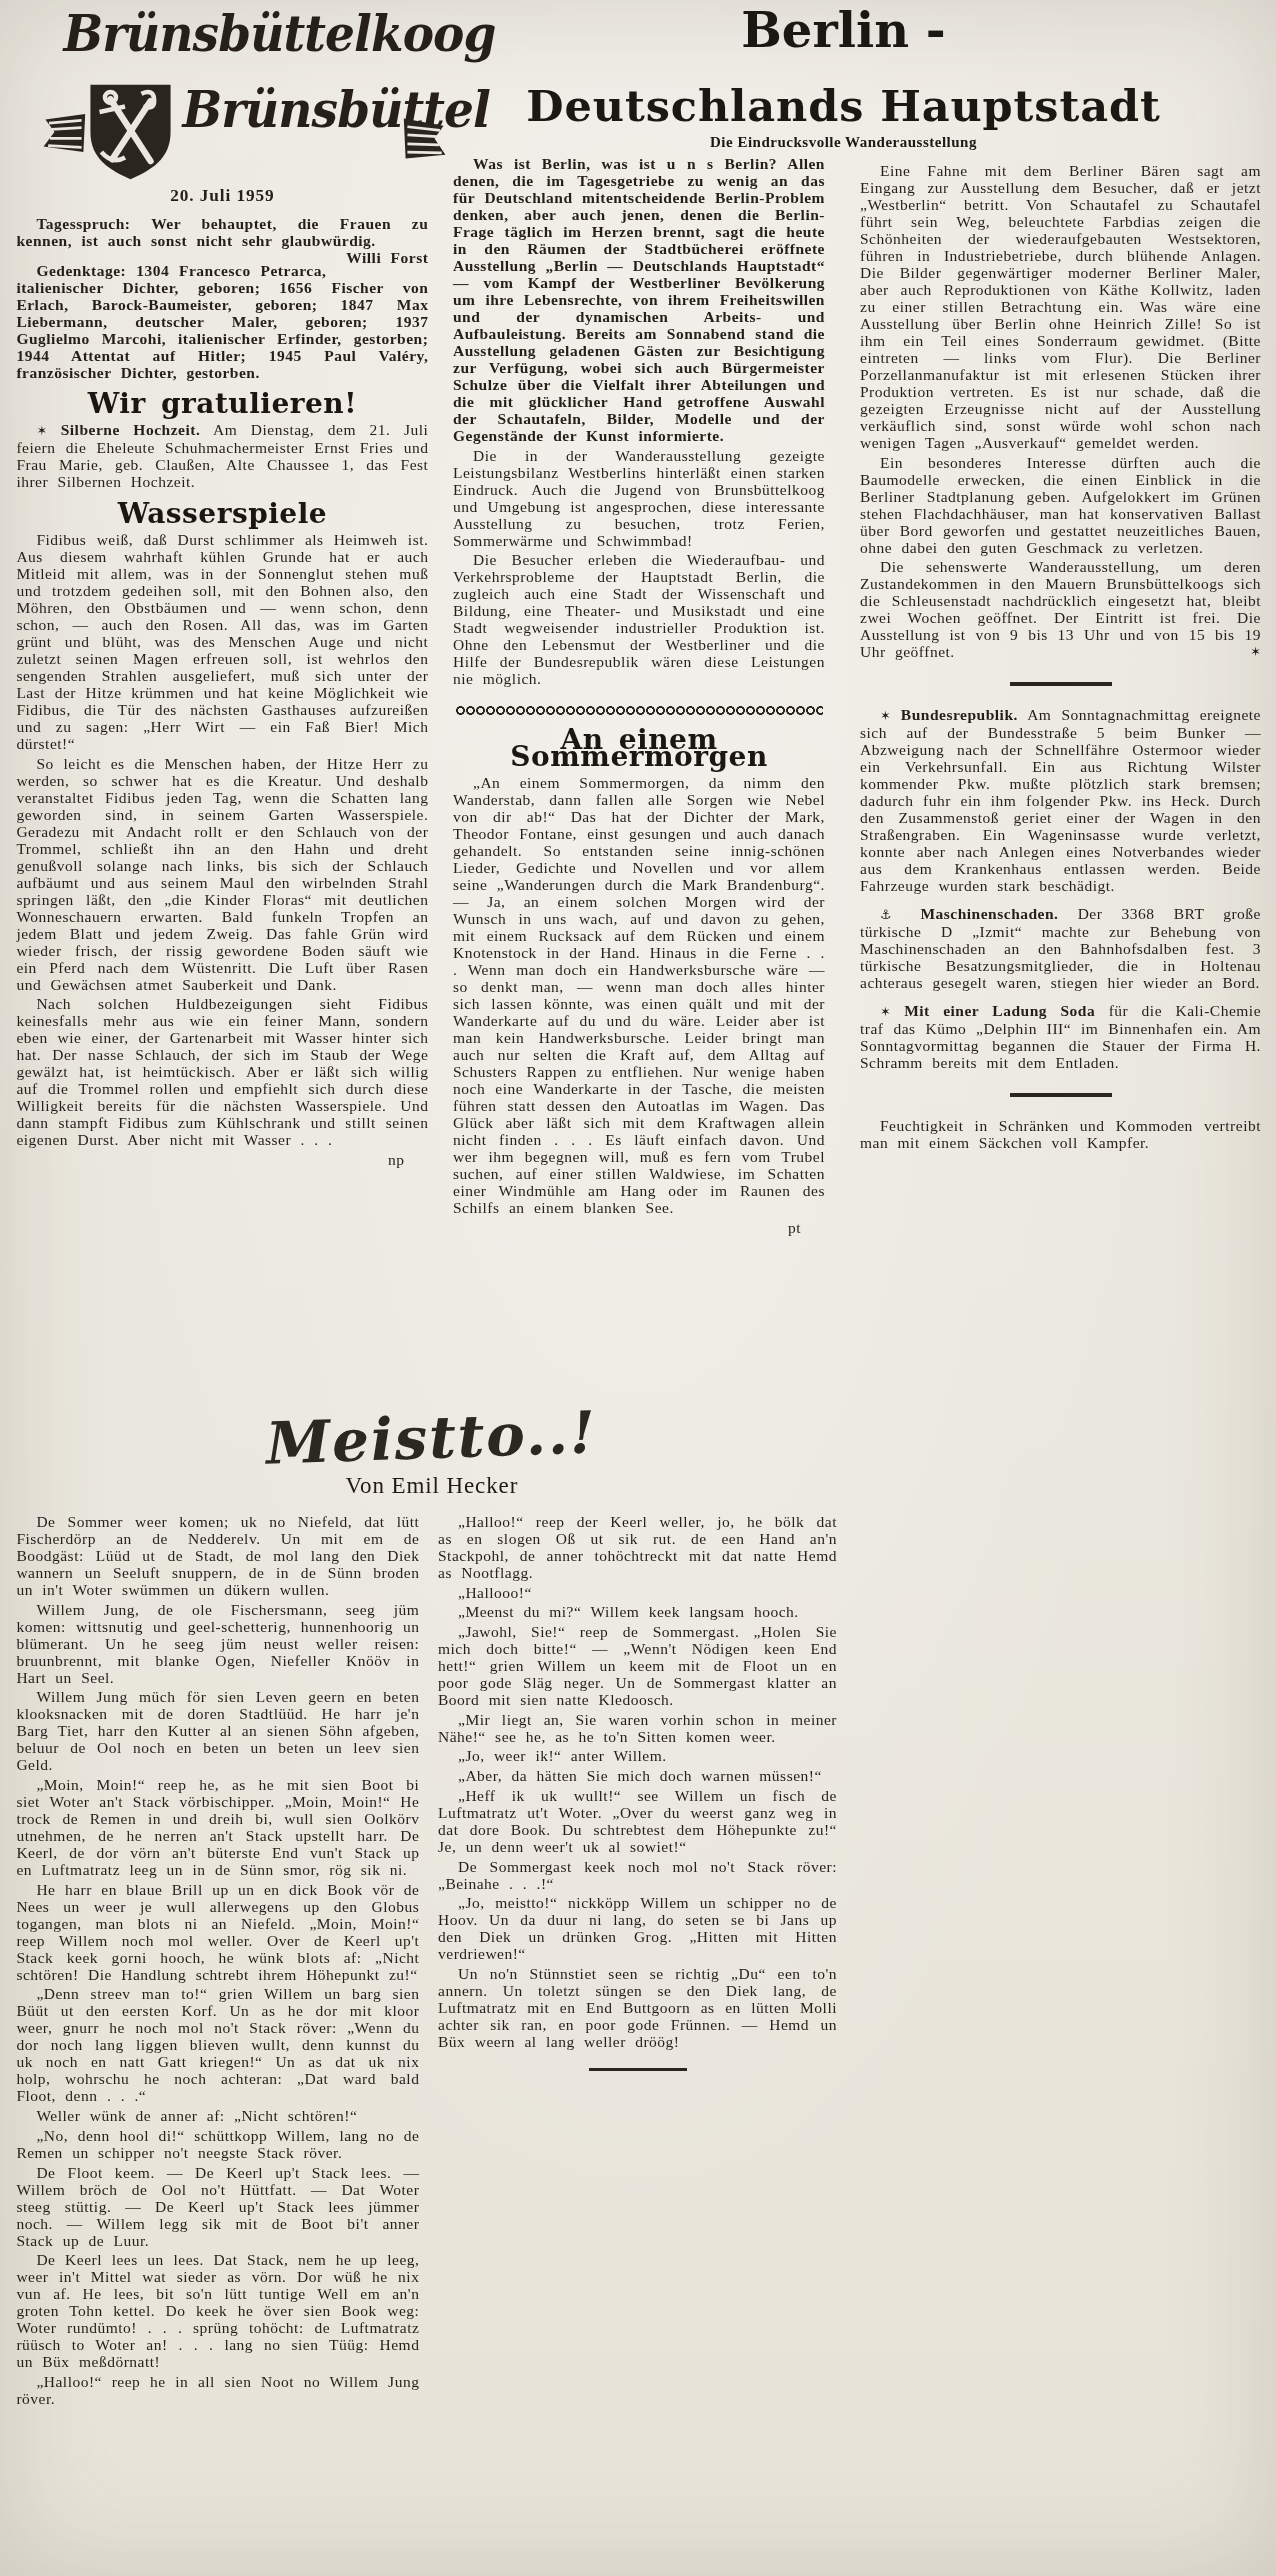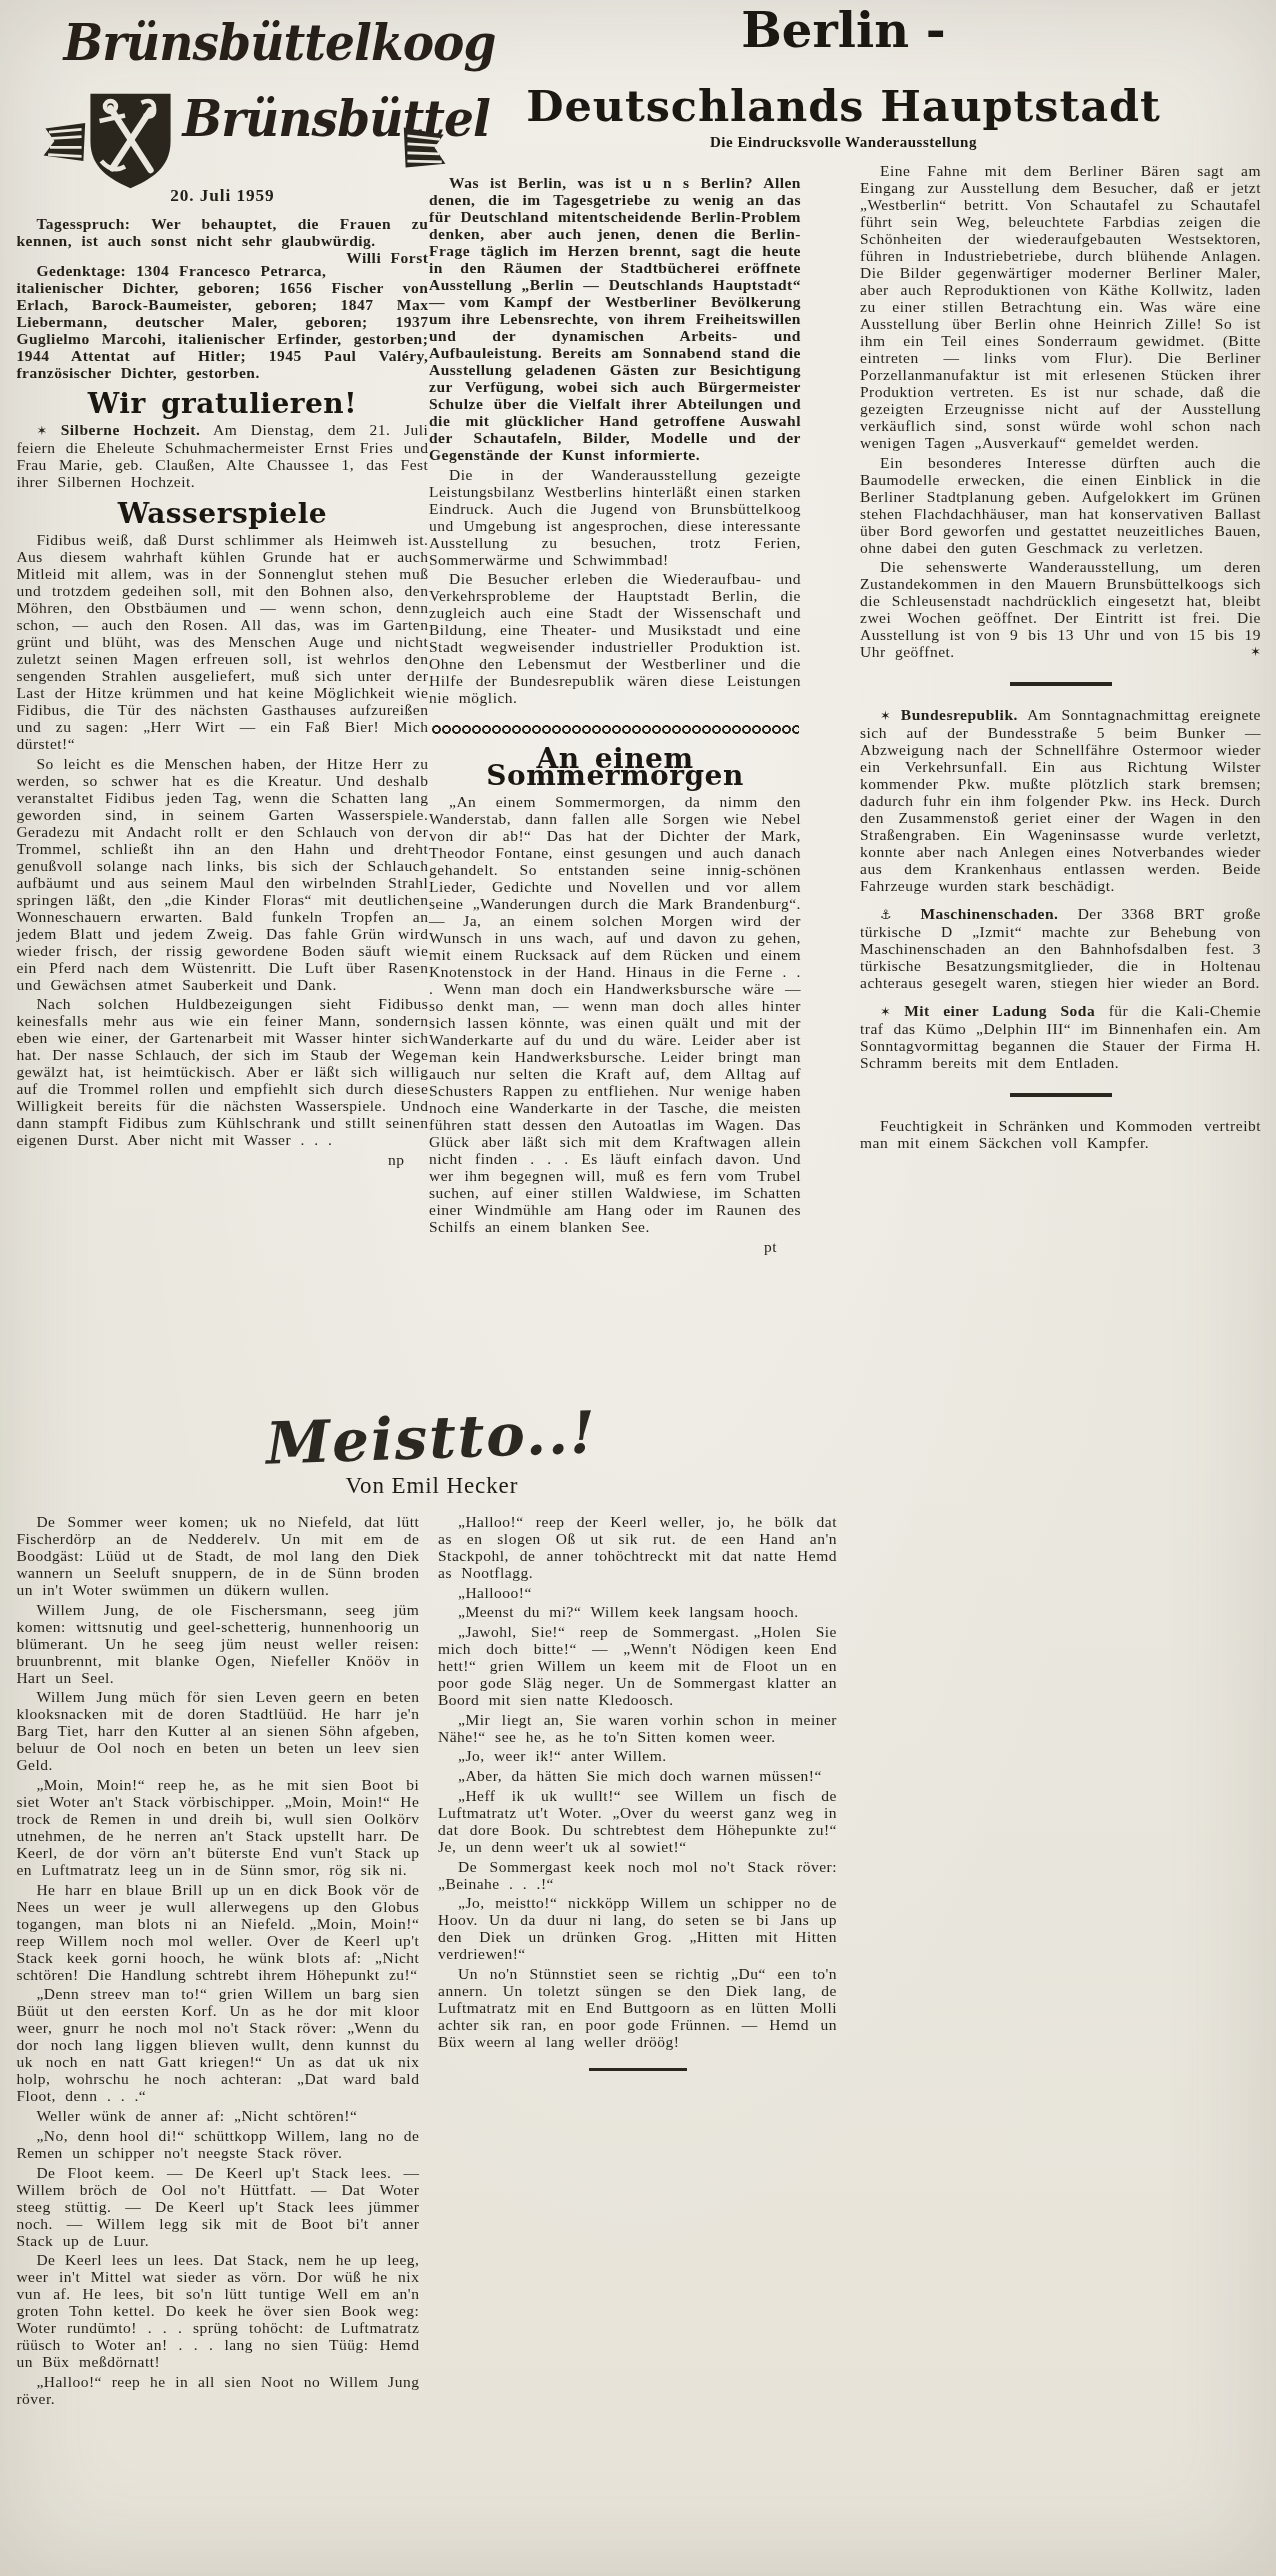--- a/index.html
+++ b/index.html
@@ -16,39 +16,39 @@
   .body-text{font-size:15.5px;line-height:17px;text-align:justify;letter-spacing:0.5px;word-spacing:5px;}
   .body-p{margin:0 0 2.7px 0;text-indent:20px;hyphens:auto;}
   .bold{font-weight:bold;}
   .lead-in{font-weight:bold;}
   .icon{font-family:"DejaVu Sans", sans-serif;font-size:12.8px;letter-spacing:0;word-spacing:0;}
   .fr{float:right;}
   .sig{text-align:right;padding-right:24px;text-indent:0;margin-top:1.8px;}
   .attr{float:right;font-weight:bold;}
 
   
-  .masthead{position:absolute;left:16.4px;top:13px;width:428px;height:173px;color:#1d1914;}
+  .masthead{position:absolute;left:16.4px;top:4px;width:428px;height:173px;color:#1d1914;}
   .mast-line{position:absolute;font-family:"DejaVu Serif", serif;font-style:italic;font-weight:bold;color:#262019;
              letter-spacing:-0.9px;transform:scaleY(1.08);}
   .mast1{left:47px;top:1.8px;font-size:47px;}
   .mast2{left:166px;top:78px;font-size:47px;}
   .arms{position:absolute;left:67px;top:77px;}
   .ribbon-l{position:absolute;left:24px;top:106px;}
   .ribbon-r{position:absolute;left:386px;top:111px;}
   .date-line{position:absolute;left:16.4px;top:186px;width:412px;text-align:center;font-weight:bold;font-size:17.3px;letter-spacing:0.9px;}
 
   
   .headline{position:absolute;left:456px;top:9px;width:775px;text-align:center;color:#1b1712;}
   .headline .h1a{font-family:"DejaVu Serif", serif;font-weight:bold;font-size:48px;line-height:42px;}
   .headline .h1b{font-family:"DejaVu Serif", serif;font-weight:bold;font-size:43px;line-height:46px;letter-spacing:0.9px;margin-top:32px;}
   .headline .sub{font-weight:bold;font-size:15px;margin-top:4.6px;letter-spacing:0.5px;}
 
   .col{position:absolute;}
   .col-left{left:16.4px;top:215px;width:412px;}
-  .col-center{left:429px;top:155px;width:372px;margin-top:19px;}
+  .col-center{left:453px;top:155px;width:372px;}
   .col-right{left:860px;top:162px;width:401px;}
 
   .section-head{font-family:"DejaVu Serif", serif;font-weight:bold;text-align:center;font-size:28px;
                 letter-spacing:0.5px;color:#1b1611;margin:14.6px 0 9px 0;text-indent:0;}
   .gap-top{margin-top:12.8px;}
 
   .rope{height:11px;margin:18px 1.8px 14.6px 1.8px;
         background-image:radial-gradient(circle at 5.5px 5.5px, rgba(0,0,0,0) 2.4px, #2a251d 2.6px 4.2px, rgba(0,0,0,0) 4.6px);
         background-size:10px 11px;background-repeat:repeat-x;}
   .rule{width:102px;height:3.6px;background:#2a251d;margin:22px auto 20px auto;}

